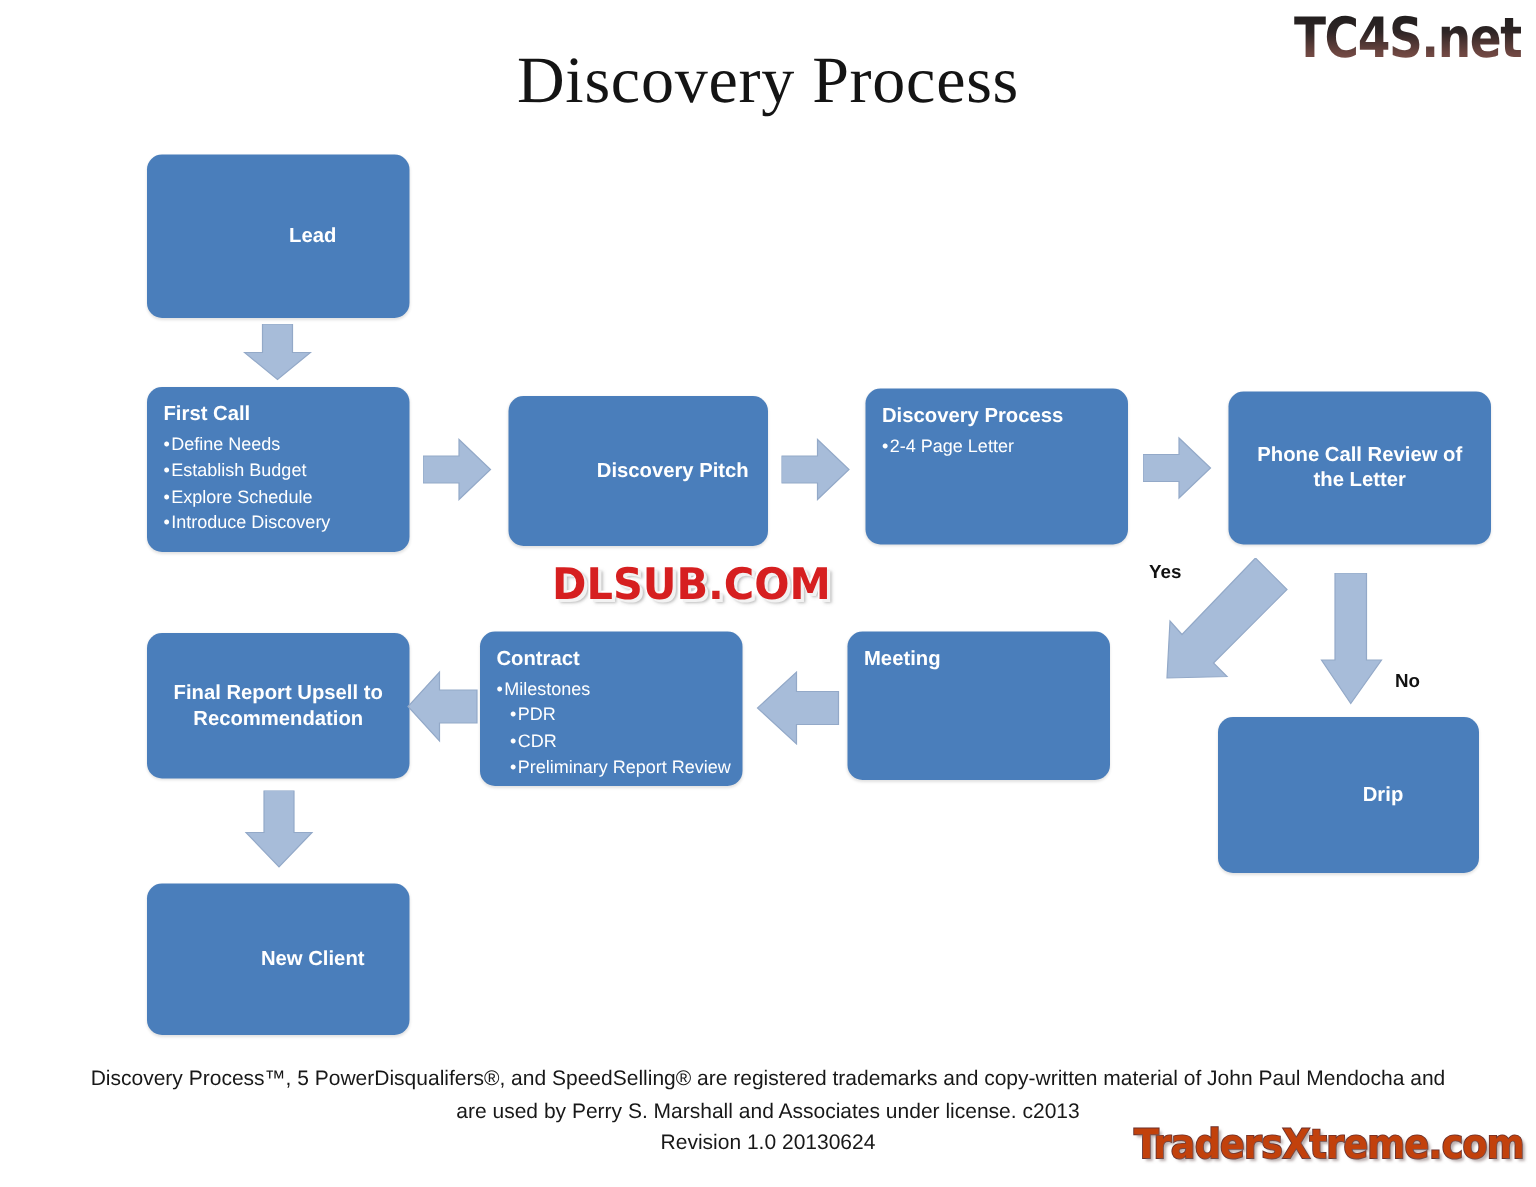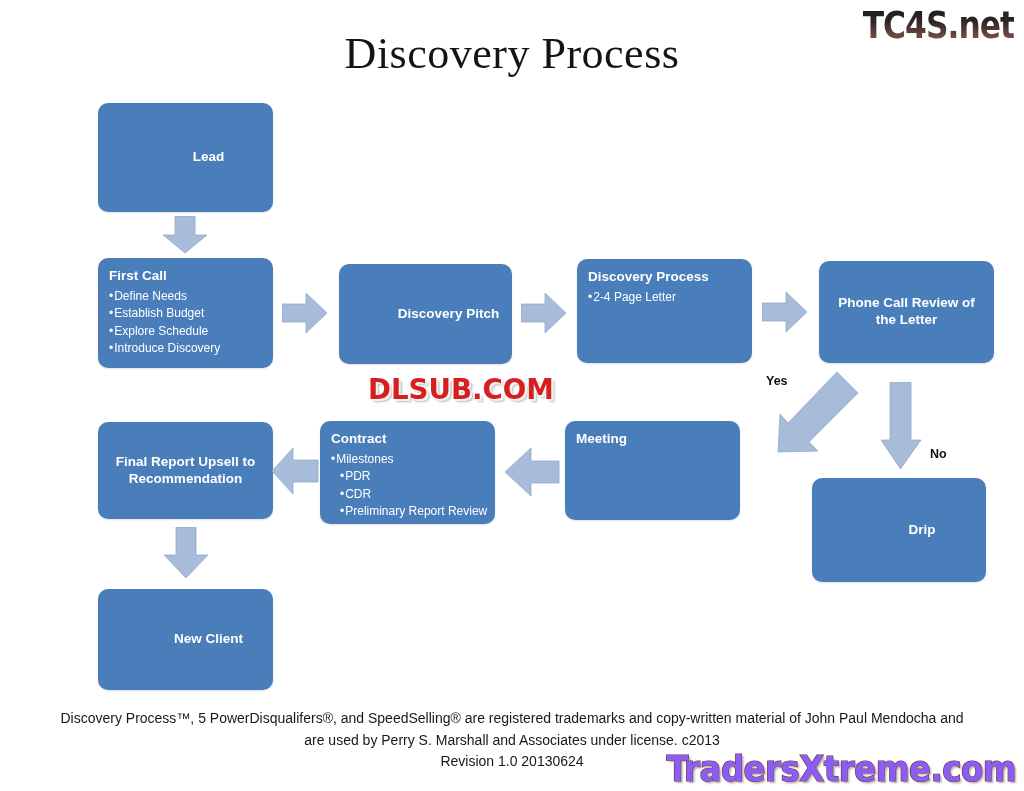--- a/index.html
+++ b/index.html
@@ -142,24 +142,24 @@
     color: #181818;
     line-height: 1.55;
   }
   #footer .line { display: block; }
 
   #tx-logo {
     position: absolute;
     right: 8px;
     top: 748px;
     font-family: "DejaVu Sans", sans-serif;
-    font-size: 36px;
+    font-size: 27px;
     font-weight: bold;
     font-stretch: condensed;
-    color: #8b5cf6;
+    color: #c2410c;
     letter-spacing: -0.5px;
     transform: scaleX(1.0);
     -webkit-text-stroke: 1.2px #6b2f2a;
     paint-order: stroke fill;
     text-shadow: 2px 2px 2px rgba(130,110,110,0.55);
   }
 </style>
 </head>
 <body>
 

